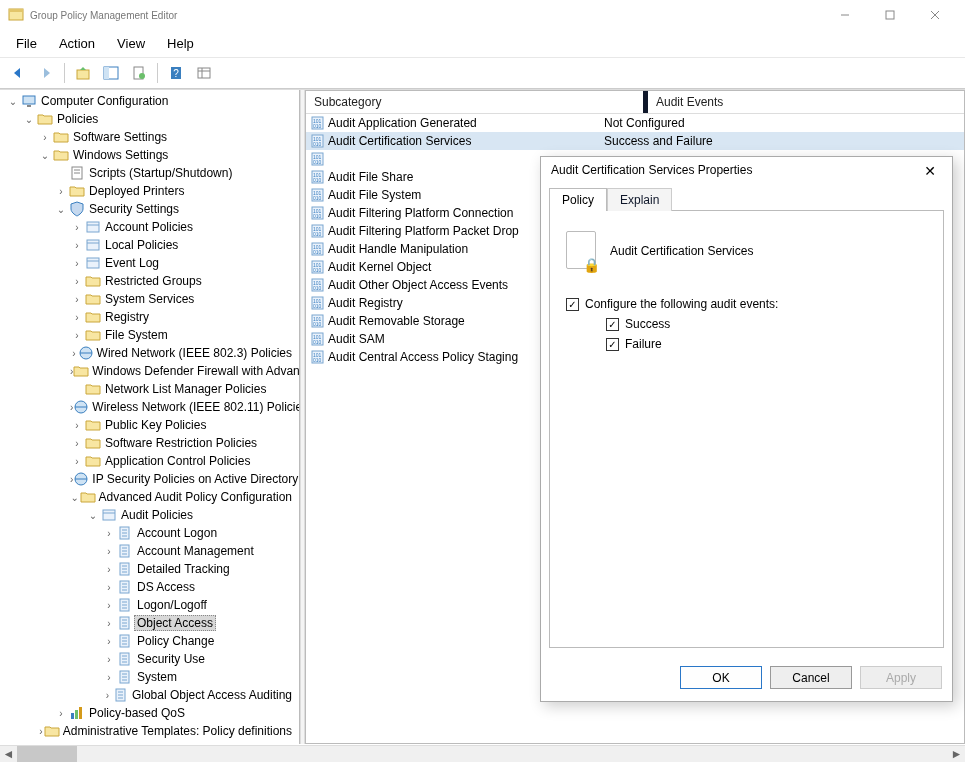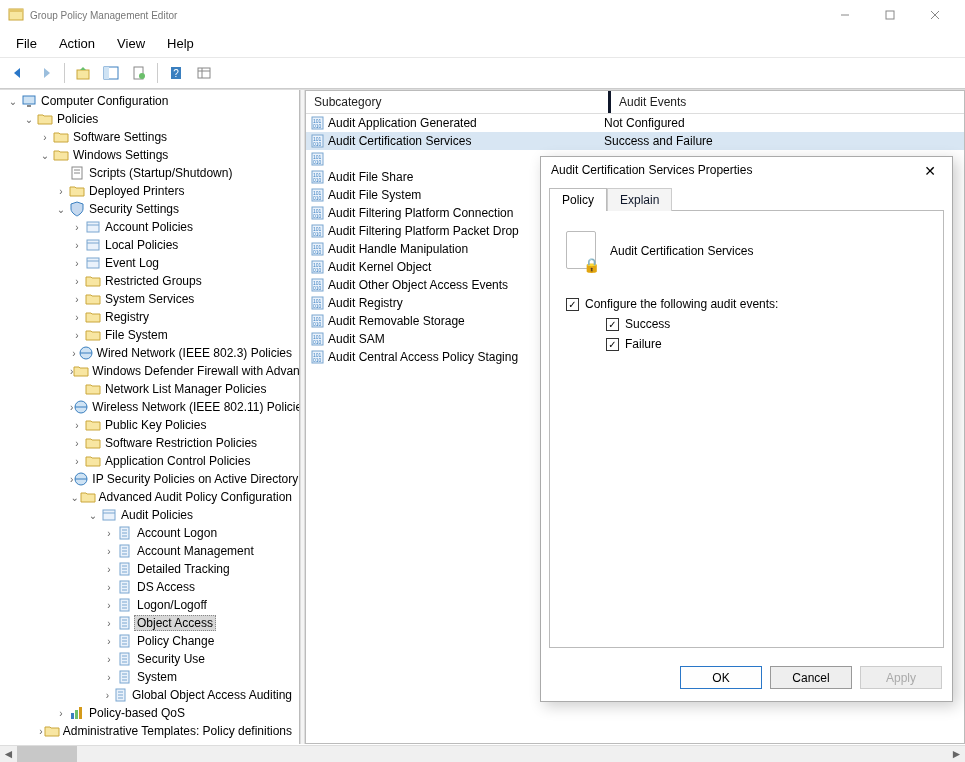--- a/index.html
+++ b/index.html
@@ -58,21 +58,21 @@
   .tree-node { white-space: nowrap; height:18px; display:flex; align-items:center; padding-right:4px;}
   .tree-node .twisty { width:14px; text-align:center; color:#666; font-size:10px; display:inline-block;}
   .tree-node .twisty.blank { visibility:hidden; }
   .tree-node .ic { width:18px; display:inline-flex; align-items:center; justify-content:center;}
   .tree-node .lbl { padding:0 3px;}
   .tree-node.sel .lbl { background:#d8d8d8; border:1px dotted #888; padding:0 2px;}
   .resize-bar { width:5px; background:#f4f4f4; border-left:1px solid #ddd; border-right:1px solid #ddd; cursor:col-resize;}
   .list-pane { flex:1; border:1px solid #bbb; margin:0px; position:relative; overflow:hidden;}
   .list-header { display:flex; border-bottom:1px solid #ddd; background:#fff; font-weight:400; color:#222;}
   .list-header .col { padding:4px 8px; }
-  .col-sub { width:305px; border-right:3px solid #0f172a;}
+  .col-sub { width:342px; border-right:5px solid #0f172a;}
   .col-ev { flex:1; }
   .list-row { display:flex; height:18px; align-items:center;}
   .list-row.sel { background:#d8e6f3;}
   .list-row .ic { width:20px; display:inline-flex; align-items:center; justify-content:center; padding-left:4px;}
   .list-row .c1 { width:270px; padding-left:2px;}
   .list-row .c2 { padding-left:8px;}
   
   .hscroll { position:absolute; bottom:0; left:0; right:0; height:17px; background:#f0f0f0; border-top:1px solid #ddd; display:flex;}
   .hscroll .arr { width:17px; display:flex;align-items:center;justify-content:center; color:#666;}
   .hscroll .thumb { background:#c8c8c8; height:100%;}

